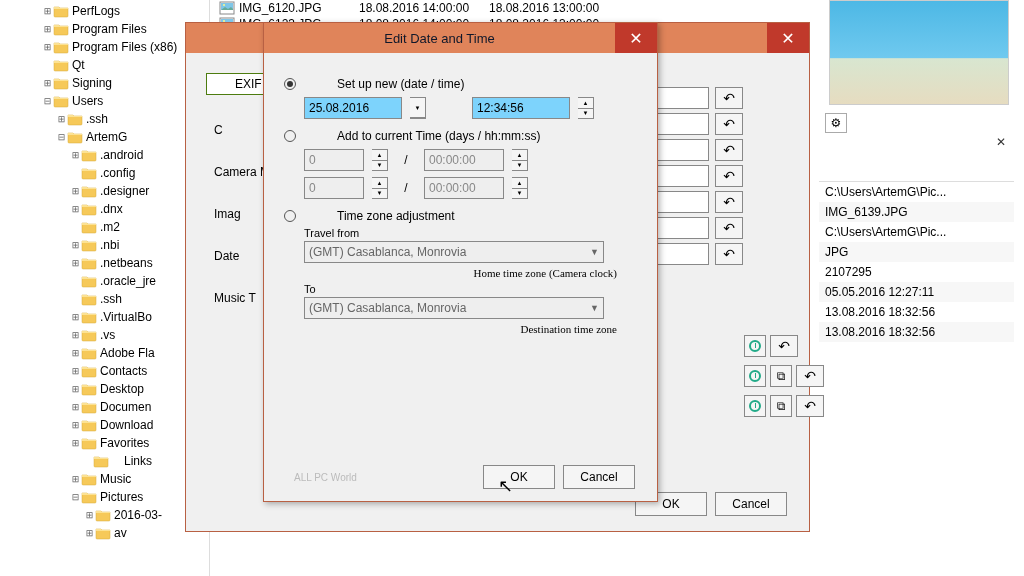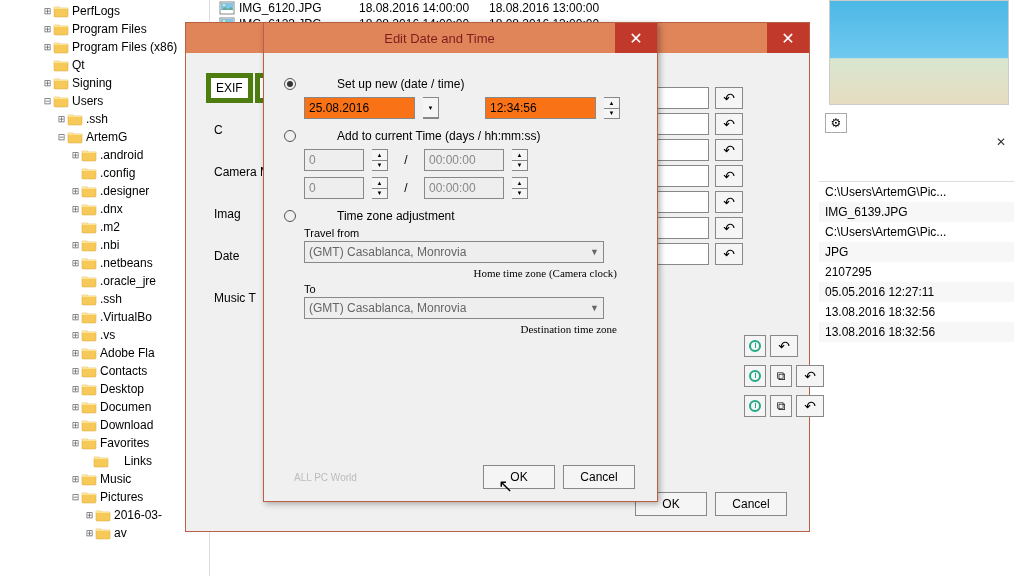--- a/index.html
+++ b/index.html
@@ -29,39 +29,39 @@
 .detrow:nth-child(even) { background: #f7f7f7; }
 .gear { border: 1px solid #aaa; width: 22px; height: 20px; margin: 8px 6px; display: inline-flex; align-items: center; justify-content: center; cursor: pointer; }
 .close-x { position: absolute; right: 8px; top: 135px; font-size: 12px; color: #333; cursor: pointer; }
 
 
 .dlg-back { position: absolute; left: 185px; top: 22px; width: 625px; height: 510px; background: #f0f0f0; border: 1px solid #b86043; }
 .dlg-back .titlebar { height: 30px; background: #e0845a; display: flex; justify-content: flex-end; }
 .dlg-back .closebtn { width: 42px; background: #c0392b; color: #fff; display: flex; align-items: center; justify-content: center; font-size: 16px; cursor: pointer; }
 .dlg-back .body { padding: 20px; position: relative; height: 475px; }
 .tabstrip { display: flex; gap: 2px; margin-bottom: 8px; }
-.tab { border: 5px solid #4d7c0f; padding: 3px 5px; background: #fff; font-size: 12px; cursor: pointer; }
+.tab { border: 1px solid #4d7c0f; padding: 3px 28px; background: #fff; font-size: 12px; cursor: pointer; }
 .lblcol { position: absolute; left: 28px; top: 70px; display: flex; flex-direction: column; gap: 28px; font-size: 12px; }
 .fieldcol { position: absolute; right: 20px; top: 30px; width: 260px; }
 .fgrp { display: flex; align-items: center; gap: 6px; margin: 4px 0; }
 .inp { border: 1px solid #888; height: 22px; width: 180px; background: #fff; }
 .undo { width: 28px; height: 22px; border: 1px solid #888; background: #f5f5f5; display: flex; align-items: center; justify-content: center; cursor: pointer; font-size: 14px; }
 .btmbtns { position: absolute; right: 22px; bottom: 12px; display: flex; gap: 8px; }
 .btn { width: 72px; height: 24px; border: 1px solid #888; background: #f5f5f5; display: flex; align-items: center; justify-content: center; cursor: pointer; font-size: 12px; }
 
 
 .dlg-front { position: absolute; left: 263px; top: 22px; width: 395px; height: 480px; background: #f0f0f0; border: 1px solid #b86043; box-shadow: 2px 2px 6px rgba(0,0,0,0.3); }
 .dlg-front .titlebar { height: 30px; background: #e0845a; display: flex; align-items: center; }
-.dlg-front .title { flex: 1; text-align: center; color: #7f1d1d; font-size: 13px; }
+.dlg-front .title { flex: 1; text-align: center; color: #0f172a; font-size: 13px; }
 .dlg-front .closebtn { width: 42px; height: 30px; background: #c0392b; color: #fff; display: flex; align-items: center; justify-content: center; font-size: 16px; cursor: pointer; }
 .dlg-front .body { padding: 14px 20px; }
 .optrow { display: flex; align-items: center; gap: 8px; margin: 6px 0; font-size: 12px; }
 .radio { width: 12px; height: 12px; border: 1px solid #555; border-radius: 50%; display: inline-flex; align-items: center; justify-content: center; cursor: pointer; }
 .radio.sel::after { content: ""; width: 6px; height: 6px; background: #333; border-radius: 50%; }
-.datebox { border: 1px solid #888; height: 22px; width: 111px; background: #f97316; padding: 2px 4px; display: flex; align-items: center; font-size: 12px; }
+.datebox { border: 1px solid #888; height: 22px; width: 98px; background: #7dd3fc; padding: 2px 4px; display: flex; align-items: center; font-size: 12px; }
 .datebox.dis { background: #eee; color: #888; }
 .spin { width: 16px; height: 22px; border: 1px solid #888; border-left: none; display: flex; flex-direction: column; }
 .spin div { flex: 1; display: flex; align-items: center; justify-content: center; font-size: 6px; background: #f5f5f5; cursor: pointer; }
 .spin div:first-child { border-bottom: 1px solid #888; }
 .sec { margin: 10px 0 4px 0; gap: 41px; }
 .sublbl { font-size: 11px; margin: 4px 0 2px 20px; }
 .combo { border: 1px solid #888; height: 22px; background: #eee; display: flex; align-items: center; padding: 0 4px; font-size: 12px; color: #666; margin-left: 20px; width: 300px; cursor: pointer; }
 .combo .dd { margin-left: auto; font-size: 9px; }
 .hint { text-align: right; font-size: 11px; margin: 4px 20px 0 0; font-family: Liberation Serif, serif; }
 .dlg-front .btmbtns { position: absolute; right: 22px; bottom: 12px; display: flex; gap: 8px; }

